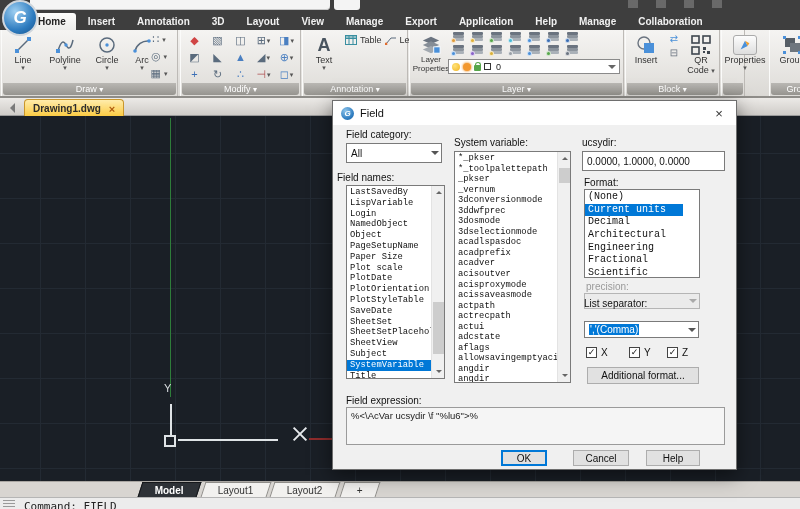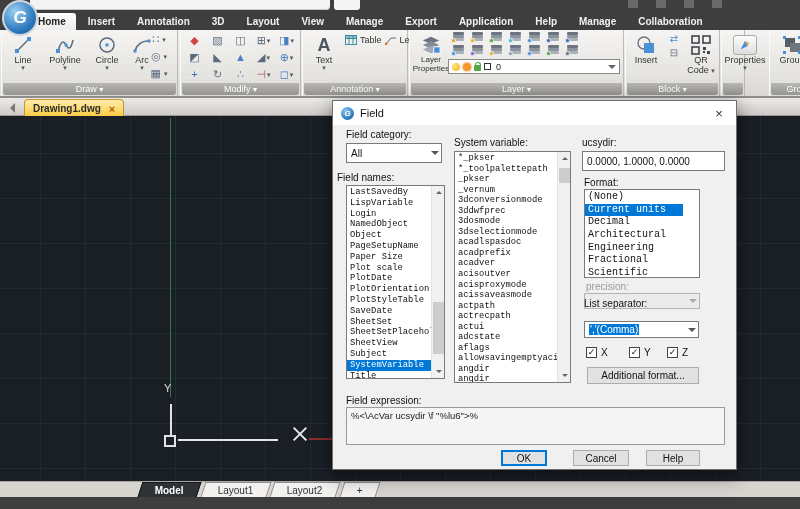--- a/index.html
+++ b/index.html
@@ -548,20 +548,24 @@
         <span class="ltab-label">Layout1</span>
       </div>
       <div class="ltab">
         <span class="ltab-label">Layout2</span>
       </div>
       <div class="ltab">
         <span class="ltab-label">+</span>
       </div>
     </div>
 
+  <div class="cmdbar">
+    <span class="cmd-grip"></span>
+    <span class="cmd-text">Command: FIELD</span>
+  </div>
 
   <div class="dlg">
     <div class="dlg-title">
       <span class="dlg-logo">G</span>
       <span class="t">Field</span>
       <span class="dlg-close">×</span>
     </div>
 
     <span class="lab" style="left:13px; top:28px">Field category:</span>
     <div class="combo" style="left:13px; top:42px; width:96px; height:20px">

